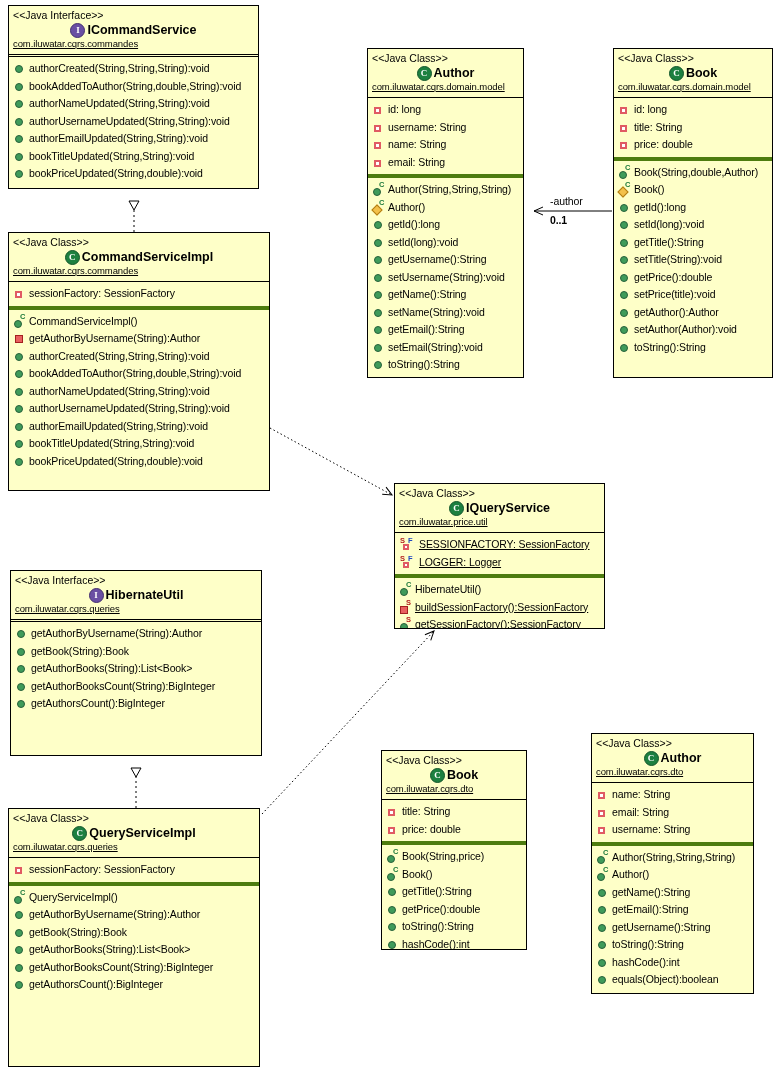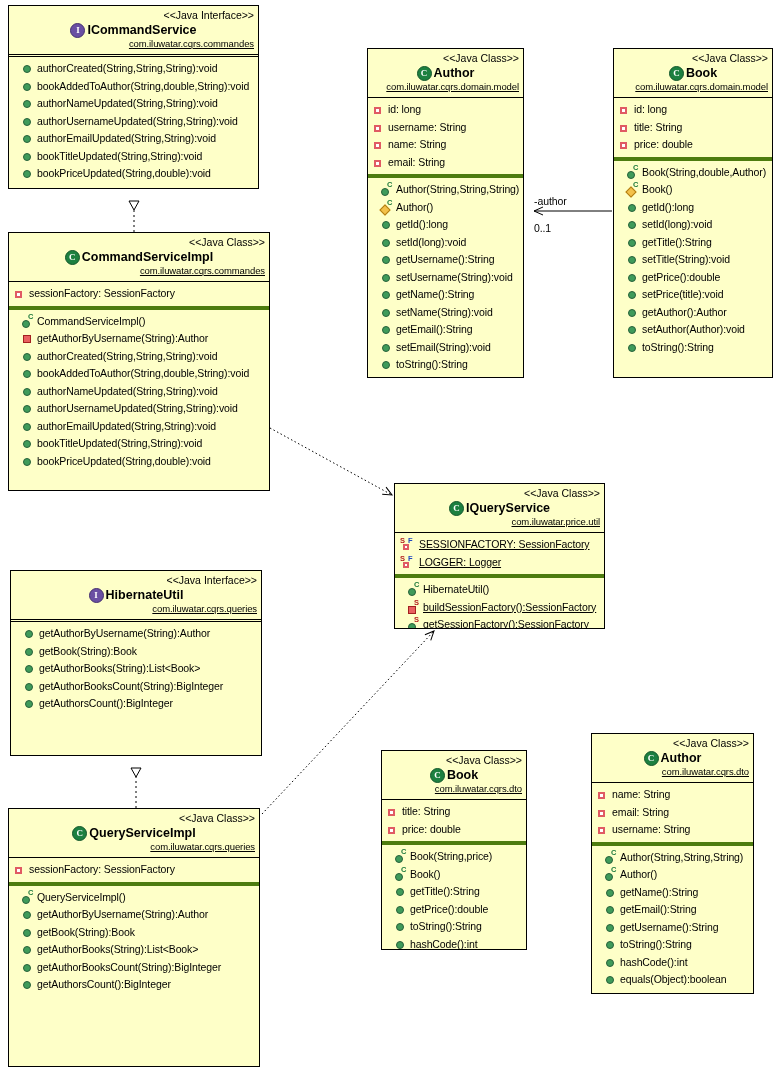--- a/index.html
+++ b/index.html
@@ -18,21 +18,21 @@
   
   .umlbox{
     position:absolute;
     box-sizing:border-box;
     background:#feffc8;
     border:1px solid #000000;
     overflow:hidden;
   }
   .hdr{
     padding:3px 4px 4px 4px;
-    text-align:right;
+    text-align:left;
     border-bottom:1px solid #000000;
   }
   .hdr.dbl{border-bottom:3px double #000000;}
   .stereotype{
     font-size:10.5px;
     color:#000;
     line-height:13px;
     white-space:nowrap;
   }
   .cname{
@@ -49,21 +49,21 @@
     font-size:9.5px;
     line-height:12px;
     white-space:nowrap;
     letter-spacing:-0.1px;
     text-decoration:underline;
   }
   .compartment{
     padding:3px 0 3px 0;
     border-bottom:4px solid #4d7c0f;
   }
-  .compartment:last-child{border-bottom:none;padding-left:8px;}
+  .compartment:last-child{border-bottom:none;}
   .row{
     display:flex;
     align-items:center;
     gap:4px;
     font-size:10.5px;
     line-height:17.5px;
     padding:0 3px 0 5px;
     white-space:nowrap;
     letter-spacing:-0.1px;
   }
@@ -162,20 +162,21 @@
   .ticon.cls{background:#1d8040;border:1px solid #13572b;}
 
   
   .conn{position:absolute;pointer-events:none;overflow:visible;}
   .edgelabel{
     position:absolute;
     font-size:10.5px;
     color:#000;
     white-space:nowrap;
     letter-spacing:-0.1px;
+    margin-left:16px;
   }
 </style>
 </head>
 <body>
 
 <div id="canvas">
 
   <svg class="conn" style="left:0;top:0;width:776px;height:1070px;">
     <defs>
       <marker id="hollowtri" markerWidth="12" markerHeight="12" refX="10" refY="6" orient="auto" markerUnits="userSpaceOnUse">
@@ -204,21 +205,21 @@
     <g>
       <line x1="262" y1="814" x2="434" y2="631" stroke="#000000" stroke-width="1" stroke-dasharray="1.5,2.5" marker-end="url(#openarrow)"></line>
     </g>
 
     <g>
       <line x1="612" y1="211" x2="534" y2="211" stroke="#000000" stroke-width="1" marker-end="url(#openarrowL)"></line>
     </g>
   </svg>
 
   <div class="edgelabel" style="left:534px;top:195px;">-author</div>
-  <div class="edgelabel" style="left:534px;top:222px;">0..1</div>
+  <div class="edgelabel" style="left:534px;top:214px;font-weight:bold;">0..1</div>
 
   <div class="umlbox" style="left:8px;top:5px;width:251px;height:184px;">
     <div class="hdr dbl">
       <div class="stereotype">&lt;&lt;Java Interface&gt;&gt;</div>
       <div class="cname">
         <span class="ticon iface">I</span>
         <span>ICommandService</span>
       </div>
       <div class="pkg">com.iluwatar.cqrs.commandes</div>
     </div>

